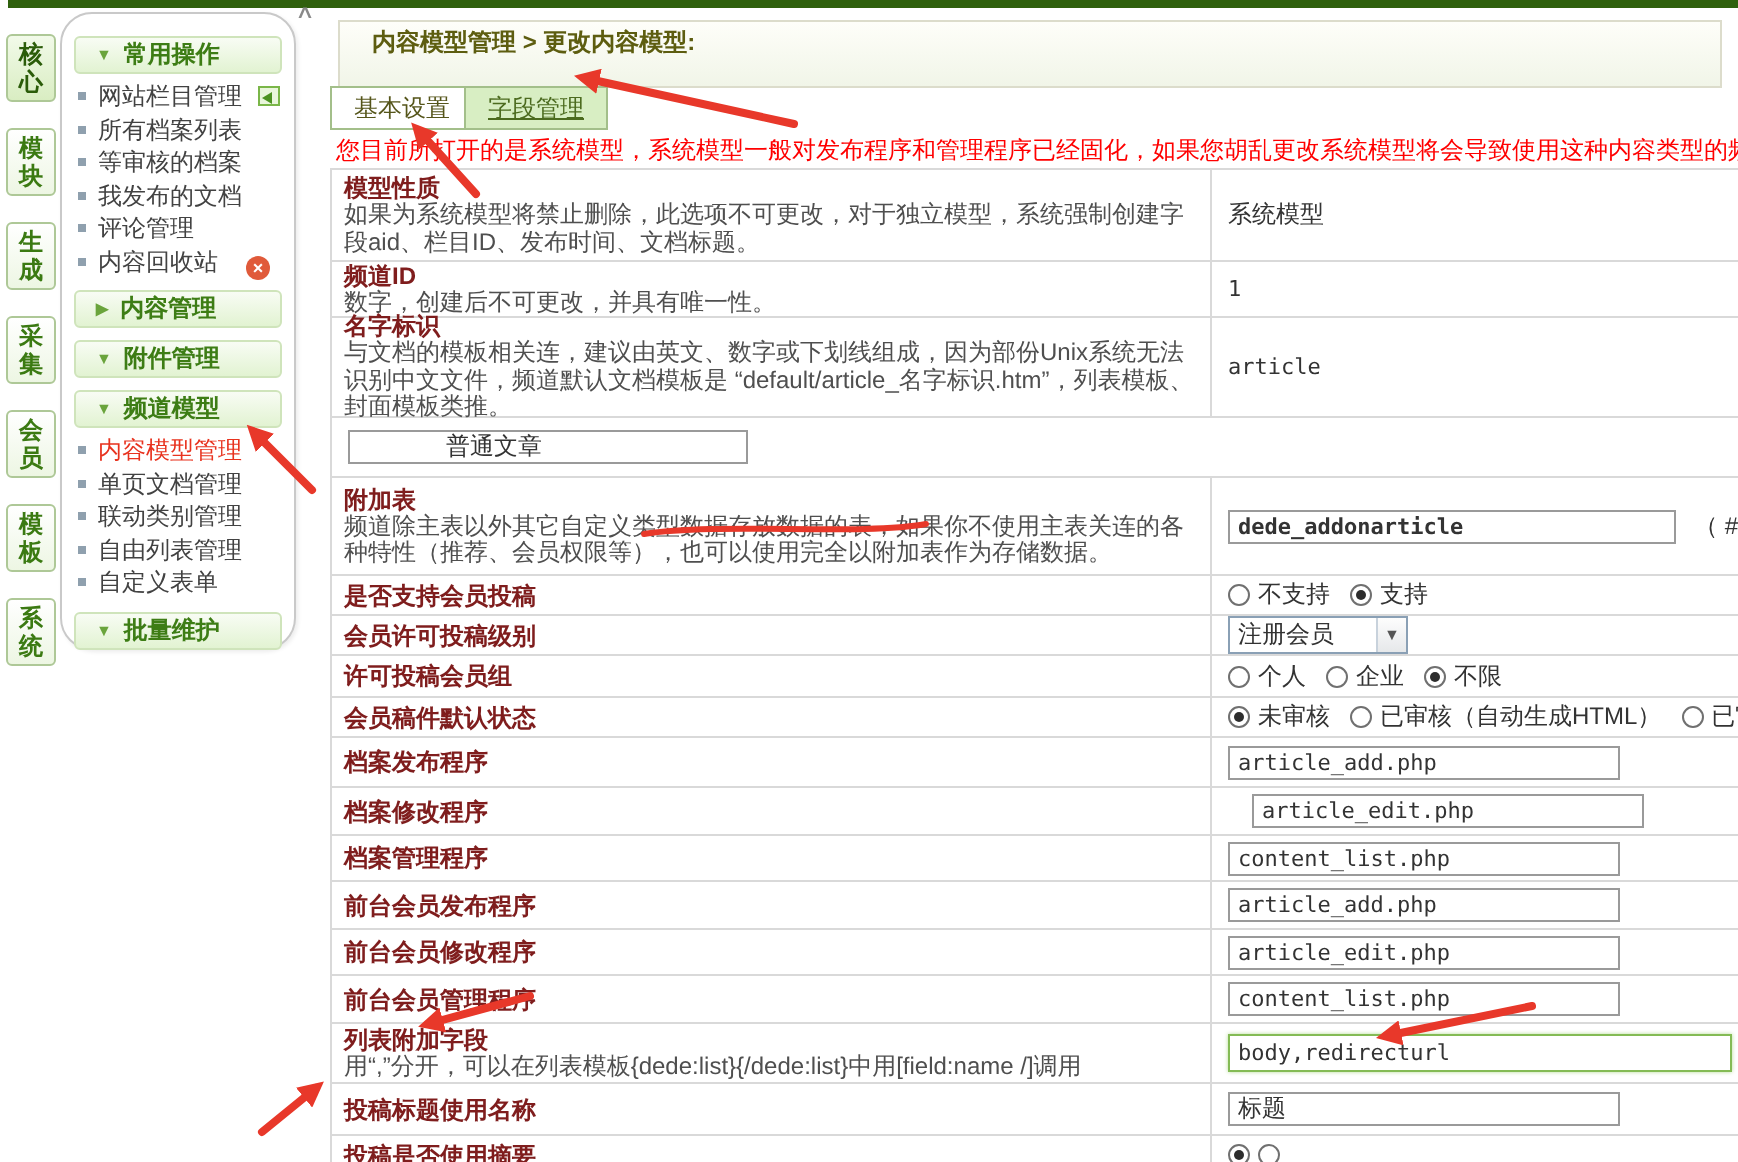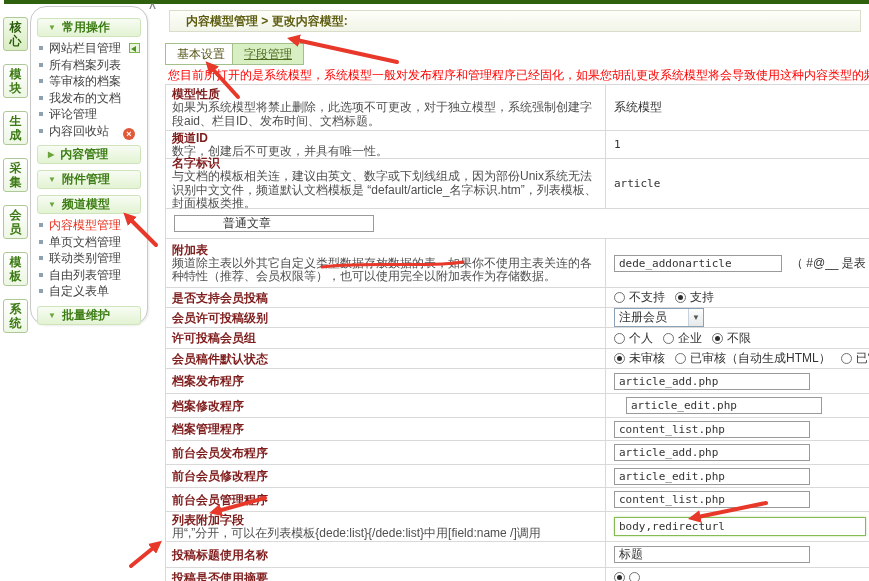--- a/index.html
+++ b/index.html
@@ -38,21 +38,21 @@
                 border-right:5px solid #4c9221; }
   .ico-recycle { display:inline-block; width:12px; height:12px; margin-left:14px;
                  background:#e05a3a; border-radius:50%; color:#fff; font-size:9px;
                  line-height:12px; text-align:center; font-weight:bold; vertical-align:-2px; }
 
   .gutter-up { position:absolute; left:149px; top:1px; color:#8a8a8a;
                font-size:12px; font-weight:bold; }
 
   
   .main { position:absolute; left:162px; top:0; width:707px; height:581px; }
-  .crumb-bar { position:absolute; left:7px; top:10px; width:692px; height:22px;
+  .crumb-bar { position:absolute; left:7px; top:10px; width:692px; height:34px;
                border:1px solid #dcdccb; background:linear-gradient(#fefef9,#f1f5e8);
                line-height:21px; padding-left:16px; color:#5d5d10; font-weight:bold; }
   .tab { position:absolute; top:43px; height:22px; line-height:20px; padding:0 11px;
          border:1px solid #a3bf8a; color:#55551a; cursor:pointer; }
   .tab.act { left:3px; background:#fff; }
   .tab.alt { left:70px; background:#d8eec3; text-decoration:underline; color:#4c6b1f; }
   .warning { position:absolute; left:6px; top:67px; width:698px; color:#ff0000; white-space:nowrap; }
 
   .form { position:absolute; left:3px; top:84px; width:704px; height:497px;
           border-top:1px solid #d9d9d9; border-left:1px solid #d9d9d9; overflow:hidden; }
@@ -185,21 +185,21 @@
         <div class="cell-v">
           <input class="val-input" type="text" value="普通文章" style="width: 200px; padding-left: 48px;">
         </div>
       </div>
       <div class="frow" style="height: 49px;">
         <div class="cell-l">
           <div class="row-label">附加表</div>
           <div class="row-desc">频道除主表以外其它自定义类型数据存放数据的表，如果你不使用主表关连的各种特性（推荐、会员权限等），也可以使用完全以附加表作为存储数据。</div>
         </div>
         <div class="cell-v">
-          <input class="val-input mono" type="text" value="dede_addonarticle" style="width: 168px;">
+          <input class="val-input mono" type="text" value="dede_addonarticle" style="width: 224px; font-weight: bold;">
           <span class="val-suffix">（ #@__ 是表</span>
         </div>
       </div>
       <div class="frow" style="height: 20px;">
         <div class="cell-l">
           <div class="row-label">是否支持会员投稿</div>
         </div>
         <div class="cell-v">
           <span class="radio"></span>
           <span class="radio-lb">不支持</span>

